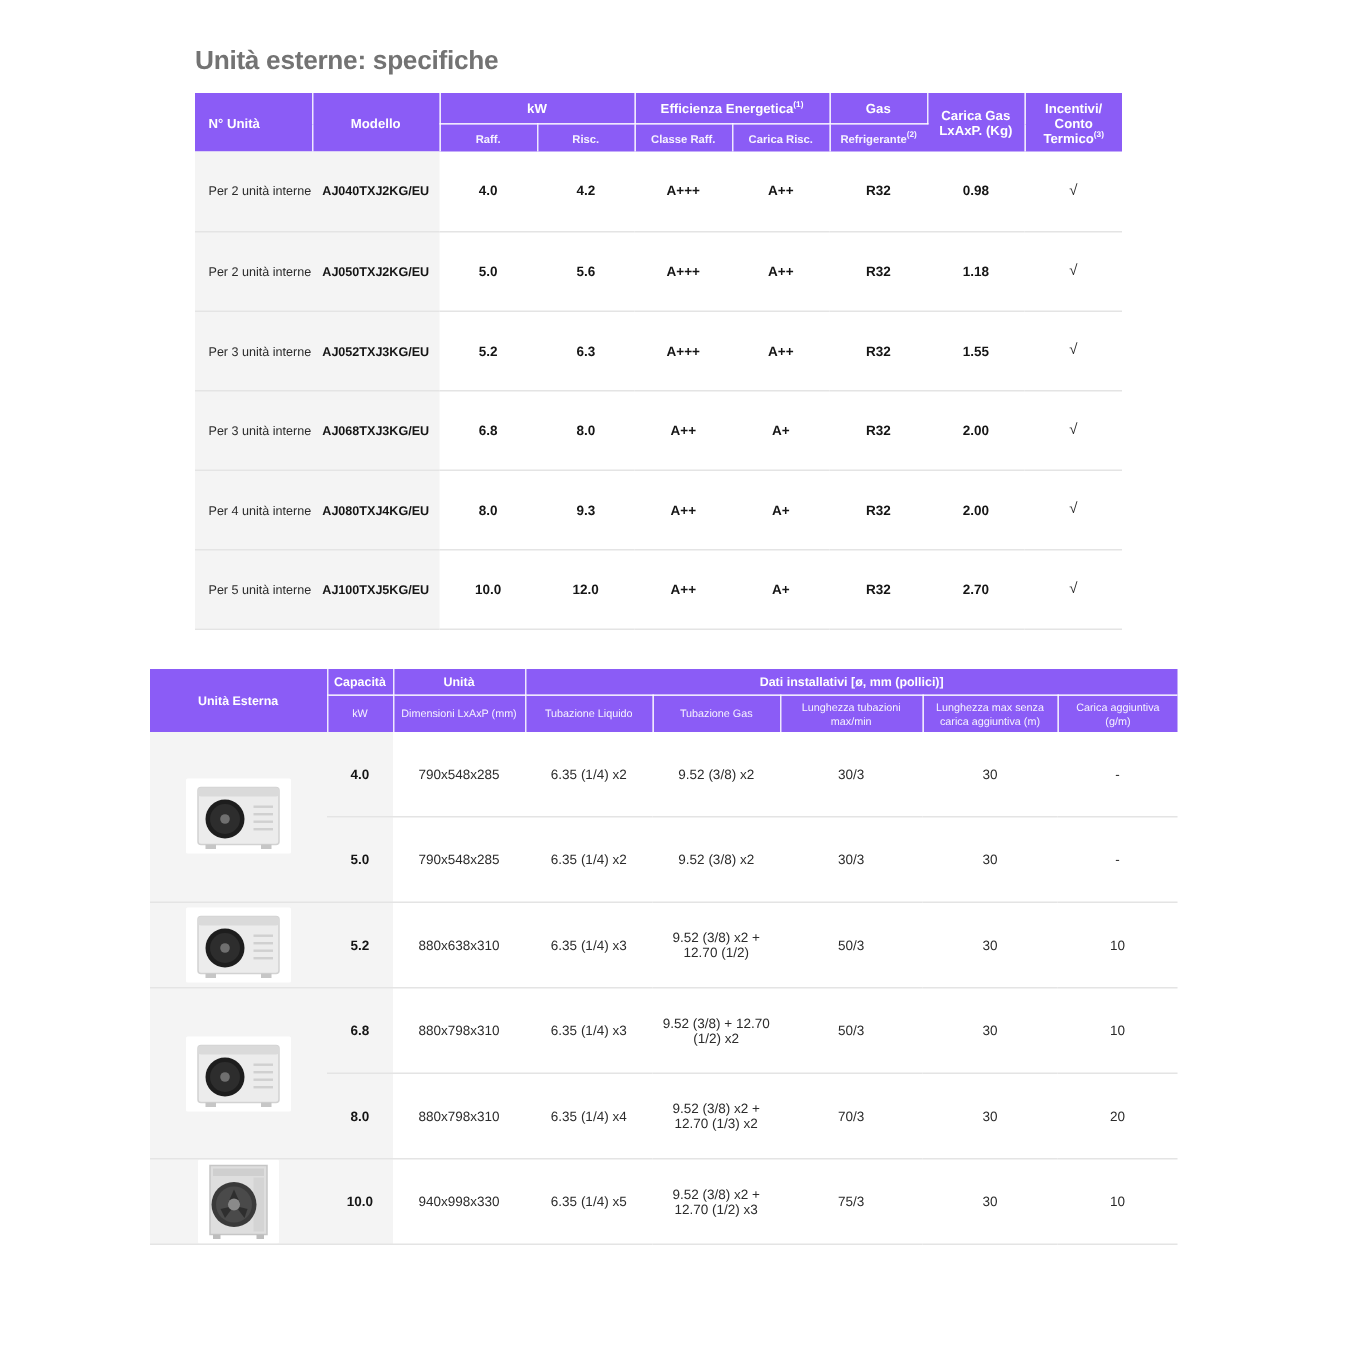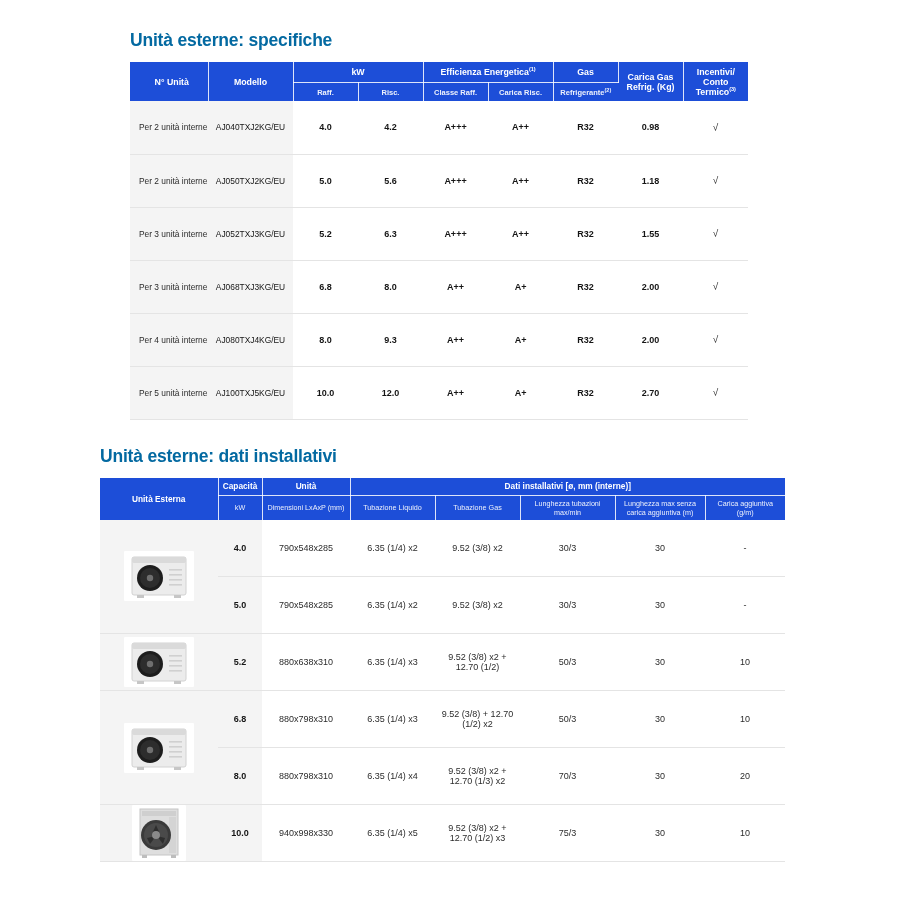--- a/index.html
+++ b/index.html
@@ -4,51 +4,51 @@
 <style>
   html,body{margin:0;padding:0;background:#fff;}
   body{
     width:900px;height:900px;overflow:hidden;
     font-family:"Liberation Sans","DejaVu Sans",sans-serif;
     color:#222;-webkit-font-smoothing:antialiased;
   }
   .section1{margin:30px 0 0 130px;width:618px;}
   .section2{margin:26px 0 0 100px;width:685px;}
   .sec-title{
-    font-size:17.5px;font-weight:700;color:#0369a1;
+    font-size:17.5px;font-weight:700;color:#737373;
     margin:0 0 11px 0;letter-spacing:-0.2px;
   }
   table{border-collapse:collapse;table-layout:fixed;border-bottom:1px solid #e4e4e4;}
   .t1{width:618px;}
   .t2{width:685px;}
   th{
-    background:#1d4ed8;color:#fff;font-weight:700;
+    background:#8b5cf6;color:#fff;font-weight:700;
     border-right:1px solid rgba(255,255,255,.85);
     padding:2px 3px;vertical-align:middle;text-align:center;
   }
   th:last-child{border-right:none;}
   .t1 th.main{font-size:8.8px;height:16px;}
   .t1 th.sub{font-size:7.5px;font-weight:700;color:rgba(255,255,255,.92);height:14px;}
   .t2 th.main{font-size:8.3px;height:13px;}
   .t2 th.sub{font-size:7.2px;font-weight:400;color:rgba(255,255,255,.92);height:22px;padding:1px 4px;}
   th.group{border-bottom:1px solid rgba(255,255,255,.85);}
-  th.left{text-align:center;padding-left:9px;}
+  th.left{text-align:left;padding-left:9px;}
   th .prewrap{white-space:pre-line;}
   sup{font-size:5.5px;vertical-align:super;line-height:0;}
   td{
     font-size:9px;text-align:center;vertical-align:middle;
     padding:2px 4px;color:#2b2b2b;
   }
   .t1 tbody tr{height:53px;}
   .t2 tbody tr{height:57px;}
   tbody tr + tr td{border-top:1px solid #e4e4e4;}
   td.band{background:#f4f4f4;}
   td.cell-left{text-align:right;padding-left:9px;font-size:8.4px;white-space:nowrap;}
   td.bold{font-weight:700;color:#151515;}
-  td.model{font-weight:400;font-size:8.4px;white-space:nowrap;color:#151515;}
+  td.model{font-weight:700;font-size:8.4px;white-space:nowrap;color:#151515;}
   td.check{font-size:10px;}
   td.photo-cell{padding:0;}
   .photo-box{
     background:#fff;margin:0 auto;display:flex;align-items:center;justify-content:center;
     border-radius:1px;
   }
 </style>
 </head>
 <body>
 
@@ -67,21 +67,21 @@
         <col style="width:65px">
     </colgroup>
     <thead>
       <tr>
         <th rowspan="2" class="main left">N° Unità</th>
         <th rowspan="2" class="main">Modello</th>
         <th colspan="2" class="main group">kW</th>
         <th colspan="2" class="main group"><span>Efficienza Energetica</span><sup>(1)</sup></th>
         <th class="main group">Gas</th>
         <th rowspan="2" class="main"><span class="prewrap">Carica Gas
-Refrig. (Kg)</span></th>
+LxAxP. (Kg)</span></th>
         <th rowspan="2" class="main"><span class="prewrap">Incentivi/
 Conto Termico</span><sup>(3)</sup></th>
       </tr>
       <tr>
         <th class="sub">Raff.</th>
         <th class="sub">Risc.</th>
         <th class="sub">Classe Raff.</th>
         <th class="sub">Carica Risc.</th>
         <th class="sub"><span>Refrigerante</span><sup>(2)</sup></th>
       </tr>
@@ -151,38 +151,37 @@
           <td class="bold">A+</td>
           <td class="bold">R32</td>
           <td class="bold">2.70</td>
           <td class="check">√</td>
         </tr>
       </tbody>
   </table>
 </div>
 
 <div class="section2">
-  <div class="sec-title">Unità esterne: dati installativi</div>
   <table class="t2">
     <colgroup>
       <col style="width:118px">
         <col style="width:44px">
         <col style="width:88px">
       <col style="width:85px">
         <col style="width:85px">
         <col style="width:95px">
       <col style="width:90px">
         <col style="width:80px">
     </colgroup>
     <thead>
       <tr>
         <th rowspan="2" class="main">Unità Esterna</th>
         <th class="main group">Capacità</th>
         <th class="main group">Unità</th>
-        <th colspan="5" class="main group">Dati installativi [ø, mm (interne)]</th>
+        <th colspan="5" class="main group">Dati installativi [ø, mm (pollici)]</th>
       </tr>
       <tr>
         <th class="sub">kW</th>
         <th class="sub">Dimensioni LxAxP (mm)</th>
         <th class="sub">Tubazione Liquido</th>
         <th class="sub">Tubazione Gas</th>
         <th class="sub">Lunghezza tubazioni max/min</th>
         <th class="sub">Lunghezza max senza carica aggiuntiva (m)</th>
         <th class="sub">Carica aggiuntiva (g/m)</th>
       </tr>

